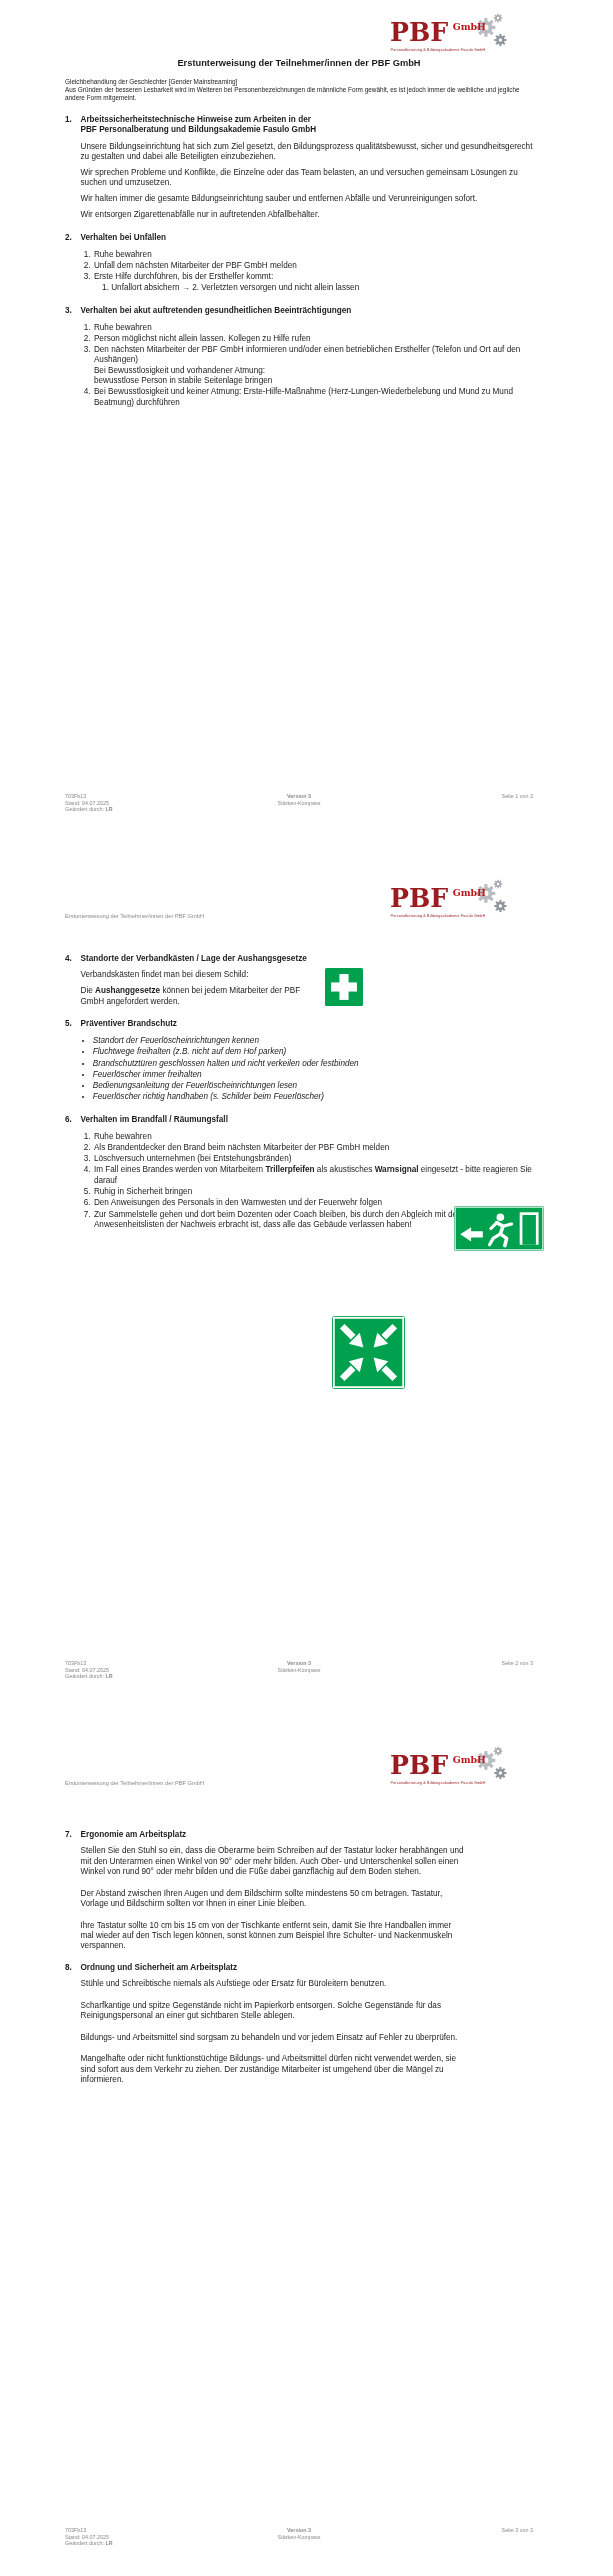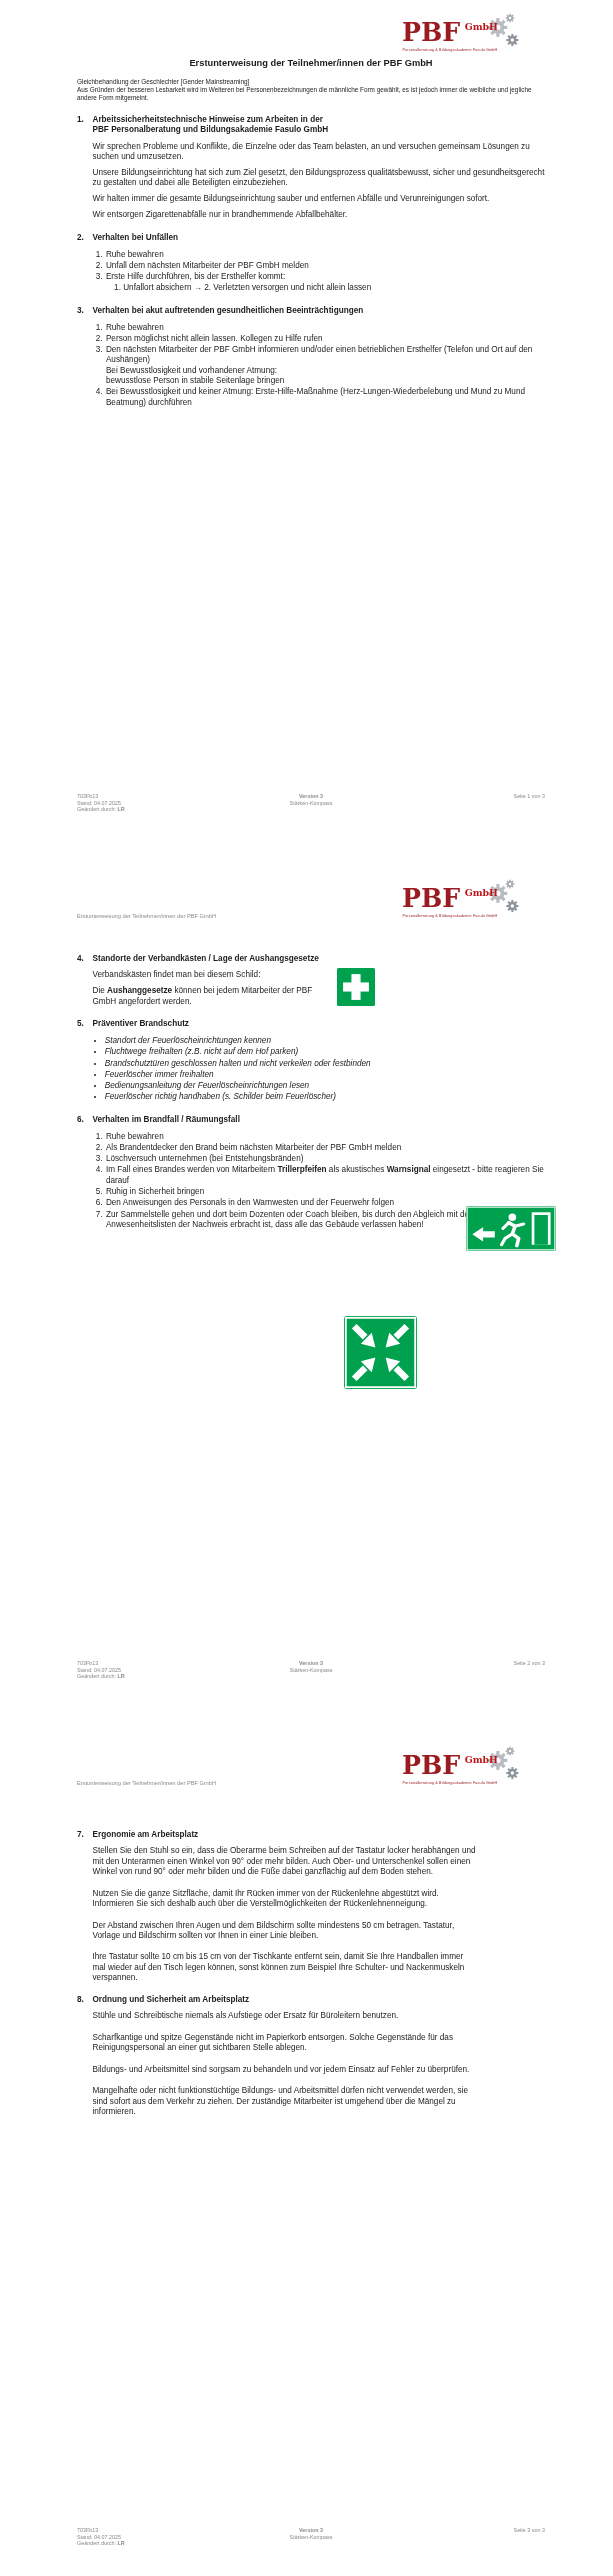--- a/index.html
+++ b/index.html
@@ -1,17 +1,17 @@
 <!DOCTYPE html>
 <html style="font-size:8.2px"><head>
 <meta charset="utf-8">
 <style>
   html,body{margin:0;padding:0;}
   body{width:613px;background:#ffffff;font-family:"Liberation Sans",sans-serif;color:#1c1c1c;}
-  .page{position:relative;width:598px;height:867px;background:#ffffff;overflow:hidden;margin-left:12px;}
+  .page{position:relative;width:598px;height:867px;background:#ffffff;overflow:hidden;}
 
   
   .logo-abs{position:absolute;top:12.4px;right:91px;}
   .logo-svg{display:block;}
 
   
   .doc-title{position:absolute;top:58px;left:0;width:100%;text-align:center;font-size:9.3px;font-weight:bold;margin:0;}
   .gender-note{position:absolute;top:78px;left:65px;right:77px;font-size:6.4px;line-height:8.2px;}
 
   
@@ -99,24 +99,24 @@
   <div class="flow flow-p1">
 
     <div class="sec-head">
       <div class="num">1.</div>
       <div>
         <div>Arbeitssicherheitstechnische Hinweise zum Arbeiten in der</div>
         <div>PBF Personalberatung und Bildungsakademie Fasulo GmbH</div>
       </div>
     </div>
     <div class="sec-body">
+      <p class="para">Unsere Bildungseinrichtung hat sich zum Ziel gesetzt, den Bildungsprozess qualitätsbewusst, sicher und gesundheitsgerecht zu gestalten und dabei alle Beteiligten einzubeziehen.</p>
       <p class="para">Wir sprechen Probleme und Konflikte, die Einzelne oder das Team belasten, an und versuchen gemeinsam Lösungen zu suchen und umzusetzen.</p>
-      <p class="para">Unsere Bildungseinrichtung hat sich zum Ziel gesetzt, den Bildungsprozess qualitätsbewusst, sicher und gesundheitsgerecht zu gestalten und dabei alle Beteiligten einzubeziehen.</p>
       <p class="para">Wir halten immer die gesamte Bildungseinrichtung sauber und entfernen Abfälle und Verunreinigungen sofort.</p>
-      <p class="para">Wir entsorgen Zigarettenabfälle nur in brandhemmende Abfallbehälter.</p>
+      <p class="para">Wir entsorgen Zigarettenabfälle nur in auftretenden Abfallbehälter.</p>
     </div>
 
     <div class="sec-head">
       <div class="num">2.</div>
       <div>Verhalten bei Unfällen</div>
     </div>
     <ol class="numlist">
       <li>Ruhe bewahren</li>
       <li>Unfall dem nächsten Mitarbeiter der PBF GmbH melden</li>
       <li>
@@ -269,21 +269,20 @@
   </div>
 
   <div class="flow flow-p3">
 
     <div class="sec-head">
       <div class="num">7.</div>
       <div>Ergonomie am Arbeitsplatz</div>
     </div>
     <div class="sec-body">
       <p class="para">Stellen Sie den Stuhl so ein, dass die Oberarme beim Schreiben auf der Tastatur locker herabhängen und mit den Unterarmen einen Winkel von 90° oder mehr bilden. Auch Ober- und Unterschenkel sollen einen Winkel von rund 90° oder mehr bilden und die Füße dabei ganzflächig auf dem Boden stehen.</p>
-      <p class="para">Nutzen Sie die ganze Sitzfläche, damit Ihr Rücken immer von der Rückenlehne abgestützt wird. Informieren Sie sich deshalb auch über die Verstellmöglichkeiten der Rückenlehnenneigung.</p>
       <p class="para">Der Abstand zwischen Ihren Augen und dem Bildschirm sollte mindestens 50 cm betragen. Tastatur, Vorlage und Bildschirm sollten vor Ihnen in einer Linie bleiben.</p>
       <p class="para">Ihre Tastatur sollte 10 cm bis 15 cm von der Tischkante entfernt sein, damit Sie Ihre Handballen immer mal wieder auf den Tisch legen können, sonst können zum Beispiel Ihre Schulter- und Nackenmuskeln verspannen.</p>
     </div>
 
     <div class="sec-head s8-head">
       <div class="num">8.</div>
       <div>Ordnung und Sicherheit am Arbeitsplatz</div>
     </div>
     <div class="sec-body">
       <p class="para">Stühle und Schreibtische niemals als Aufstiege oder Ersatz für Büroleitern benutzen.</p>

